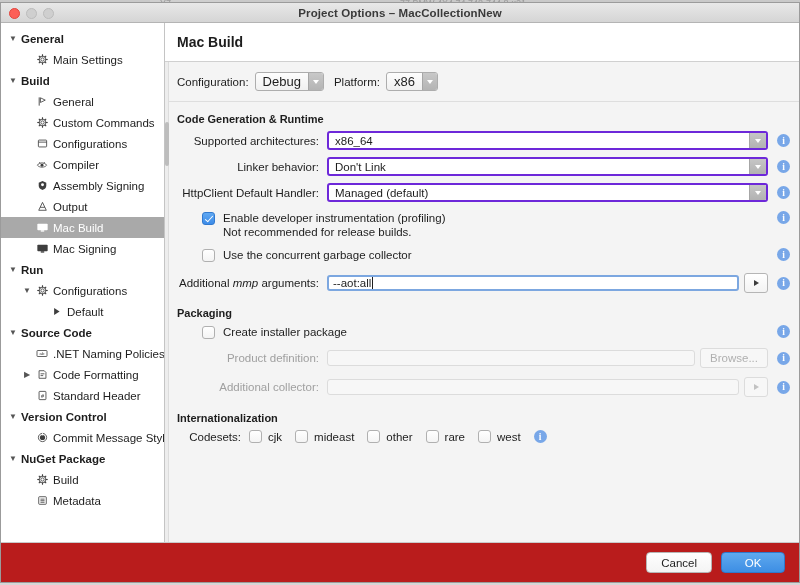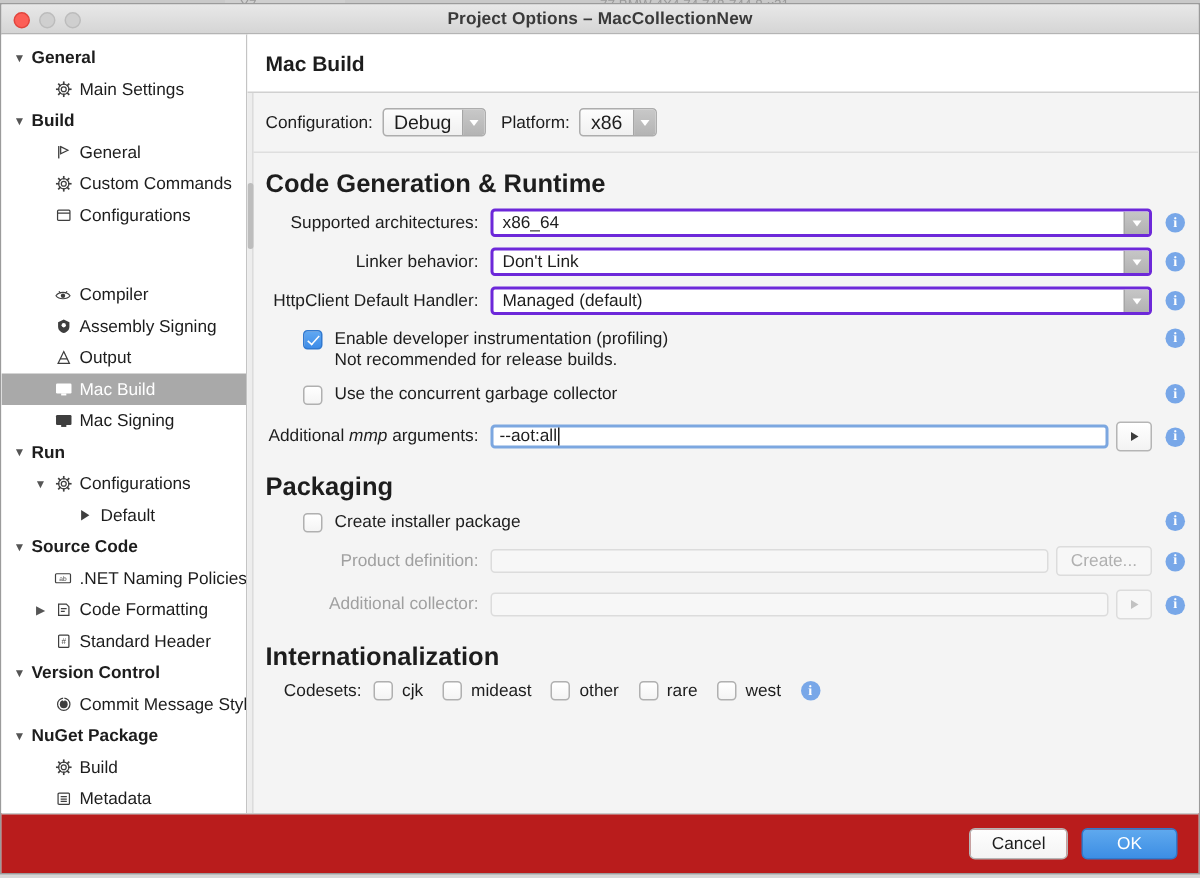--- a/index.html
+++ b/index.html
@@ -126,21 +126,21 @@
   }
   .popup .pbtn::after {
     content: ""; width: 0; height: 0;
     border-left: 3px solid transparent; border-right: 3px solid transparent;
     border-top: 4px solid #fff;
   }
 
   
   .section { padding: 0 0 0 12px; }
   .sec-title {
-    font-size: 17px; font-weight: bold; color: #1d1d1d;
+    font-size: 11px; font-weight: bold; color: #1d1d1d;
     margin: 11px 0 6px 0;
   }
   .frow { display: flex; align-items: center; margin-bottom: 7px; }
   .flabel {
     font-size: 11.5px; color: #1d1d1d; text-align: right;
     padding-right: 8px; white-space: nowrap;
   }
   .flabel.w150 { width: 150px; flex: 0 0 150px; }
   .flabel.dim { color: #a0a0a0; }
   .flabel em { font-style: italic; }
@@ -346,21 +346,21 @@
         <div class="s-row" style="padding-left: 20px;">
           <span class="tw"></span>
           <span class="ic">
             <svg width="11" height="11" viewBox="0 0 16 16">
               <rect x="2" y="3" width="12" height="10" rx="1" stroke="currentColor" fill="none" stroke-width="1.2"></rect>
               <line x1="2" y1="6" x2="14" y2="6" stroke="currentColor" fill="none" stroke-width="1.2"></line>
             </svg>
           </span>
           <span class="s-label">Configurations</span>
         </div>
-        <div class="s-row" style="padding-left: 20px; margin-top: 32px;">
+        <div class="s-row" style="padding-left: 20px;">
           <span class="tw"></span>
           <span class="ic">
             <svg width="12" height="11" viewBox="0 0 18 16">
               <path d="M2 9 C5 4.5 13 4.5 16 9 C13 13 5 13 2 9 Z" stroke="currentColor" fill="none" stroke-width="1.2"></path>
               <circle cx="9" cy="9" r="2.2" fill="currentColor"></circle>
               <line x1="5" y1="4.5" x2="6.5" y2="6.5" stroke="currentColor" fill="none" stroke-width="1.2"></line>
               <line x1="13" y1="4.5" x2="11.5" y2="6.5" stroke="currentColor" fill="none" stroke-width="1.2"></line>
             </svg>
           </span>
           <span class="s-label">Compiler</span>
@@ -619,21 +619,21 @@
             <div class="cbtext" style="flex:1 1 auto;">Create installer package</div>
             <div class="infoicon">i</div>
             <div class="rightpad"></div>
           </div>
 
           <div class="frow" style="margin-top:9px;">
             <div class="flabel w150 dim">Product definition:</div>
             <div class="textfield disabled">
               <span></span>
             </div>
-            <div class="browsebtn">Create...</div>
+            <div class="browsebtn">Browse...</div>
             <div class="infoicon">i</div>
             <div class="rightpad"></div>
           </div>
 
           <div class="frow" style="margin-top:9px;">
             <div class="flabel w150 dim">Additional collector:</div>
             <div class="textfield disabled">
               <span></span>
             </div>
             <div class="smallbtn disabled"></div>

